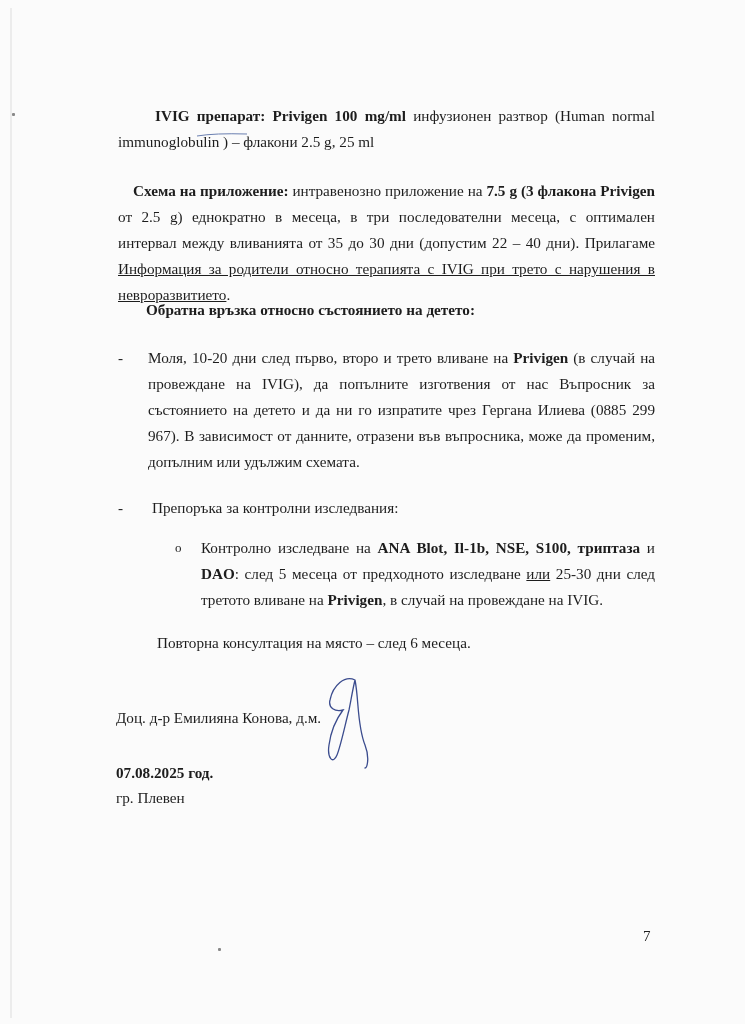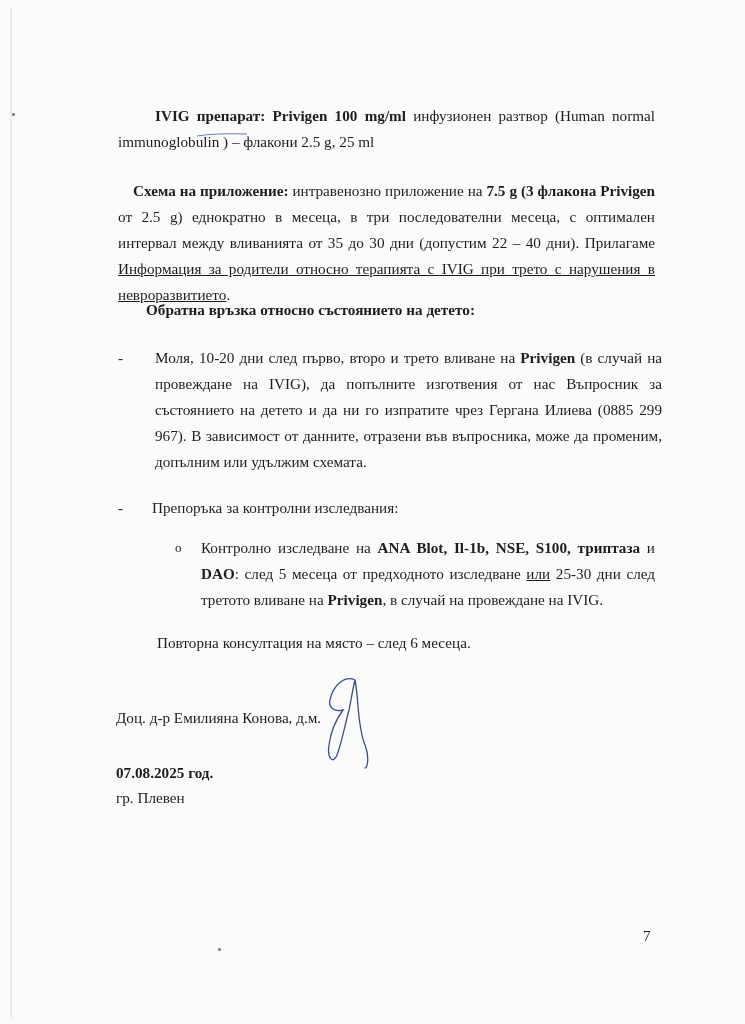--- a/index.html
+++ b/index.html
@@ -43,21 +43,21 @@
 
 <div class="p just" style="left:118px; top:178px; width:537px; text-indent:15px;">
   <b>Схема на приложение:</b><span> интравенозно приложение на </span><b>7.5 g (3 флакона Privigen</b><span> от 2.5 g) еднократно в месеца, в три последователни месеца, с оптимален интервал между вливанията от 35 до 30 дни (допустим  22 – 40 дни). Прилагаме </span><u>Информация за родители относно терапията с IVIG при трето с нарушения в невроразвитието</u><span>.</span>
 </div>
 
 <div class="p" style="left:146px; top:297px;">
   <b>Обратна връзка относно състоянието на детето:</b>
 </div>
 
 <span class="p dash" style="top:345px;">-</span>
-<div class="p just" style="left:155px; top:345px; width:507px;">
+<div class="p just" style="left:148px; top:345px; width:507px;">
   <span>Моля, 10-20 дни след първо, второ и трето вливане на </span><b>Privigen</b><span> (в случай на провеждане на IVIG), да попълните изготвения от нас Въпросник за състоянието на детето и да ни го изпратите чрез Гергана Илиева (0885 299 967). В зависимост от данните, отразени във въпросника, може да променим, допълним или удължим схемата.</span>
 </div>
 
 <span class="p dash" style="top:495px;">-</span>
 <div class="p" style="left:152px; top:495px;">Препоръка за контролни изследвания:</div>
 
 <span class="p circ" style="top:535px;">o</span>
 <div class="p just" style="left:201px; top:535px; width:454px;">
   <span>Контролно изследване на </span><b>ANA Blot, Il-1b, NSE, S100, триптаза</b><span> и </span><b>DAO</b><span>: след 5 месеца от предходното изследване </span><u>или</u><span> 25-30 дни след третото вливане на </span><b>Privigen</b><span>, в случай на провеждане на IVIG.</span>
 </div>

